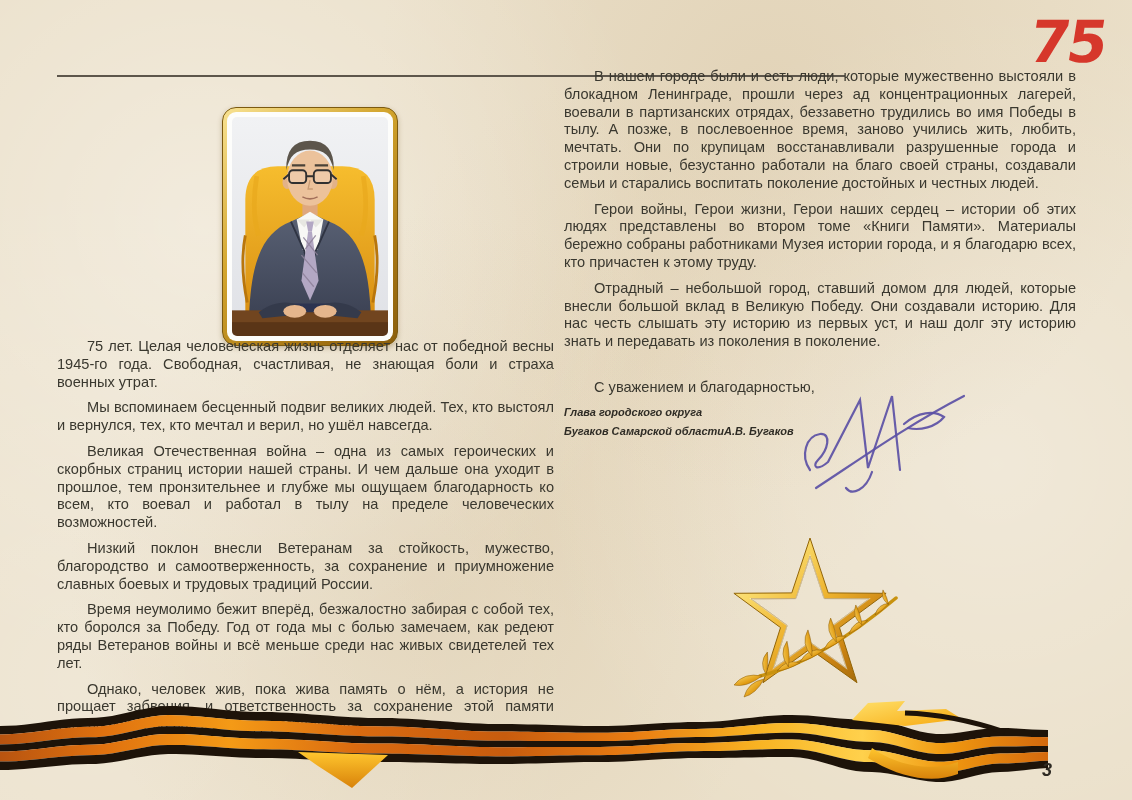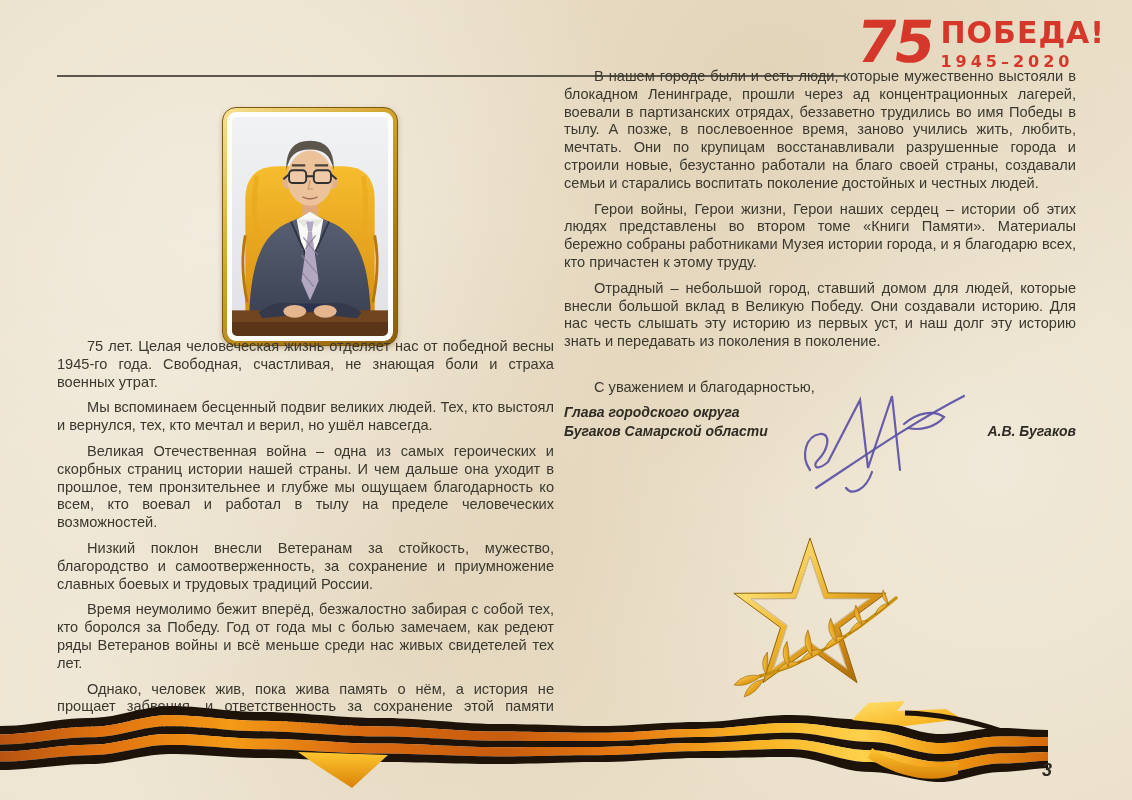--- a/index.html
+++ b/index.html
@@ -32,42 +32,38 @@
   }
   .photo-mat{width:100%;height:100%;box-sizing:border-box;background:#fdfdfb;border-radius:9px;padding:5px;}
   .photo-mat svg{display:block;width:100%;height:100%;border-radius:5px;}
   
   .left-col{position:absolute;left:57px;top:338px;width:497px;}
   .right-col{position:absolute;left:564px;top:68px;width:512px;}
   .col p{margin:0 0 8px 0;font-size:14.6px;line-height:17.8px;text-align:justify;text-indent:30px;}
   .col p.closing{text-align:left;margin-top:28px;}
   
   .sig-block{
-    position:absolute;left:564px;top:403px;width:512px;display:flex;justify-content:space-between;align-items:flex-end;
-    font-weight:bold;font-style:italic;font-size:14px;line-height:19px;color:#2f2c25;
+    position:absolute;left:564px;top:403px;width:512px;display:flex;justify-content:flex-start;align-items:flex-end;
+    font-weight:bold;font-style:italic;font-size:11px;line-height:19px;color:#2f2c25;
   }
   #signature{position:absolute;left:788px;top:384px;width:192px;height:120px;}
   #signature path{stroke:var(--sig-blue,#5b50a5);stroke-width:2.2;fill:none;stroke-linecap:round;opacity:.92;}
   #star-svg{position:absolute;left:712px;top:522px;width:260px;height:185px;}
   #ribbon-svg{position:absolute;left:0;top:700px;width:1132px;height:100px;}
   .page-number{position:absolute;left:1042px;top:760px;font-size:18px;font-weight:bold;font-style:italic;color:#2e2a23;}
 </style>
 </head>
 <body>
 
 <div class="page">
 
   <div class="rule"></div>
 
   <div class="logo">
     <div class="logo-75">75</div>
-    <div class="logo-right">
-      <div class="logo-title">ПОБЕДА!</div>
-      <div class="logo-years">1945–2020</div>
-    </div>
   </div>
 
   <div class="photo-frame">
     <div class="photo-mat">
       <svg viewBox="0 0 164 222" preserveAspectRatio="none">
         <defs>
           <linearGradient id="bgG" x1="0" y1="0" x2="0" y2="1">
             <stop offset="0" stop-color="#f1f2f4"></stop>
               <stop offset="1" stop-color="#dfe1e6"></stop>
           </linearGradient>

